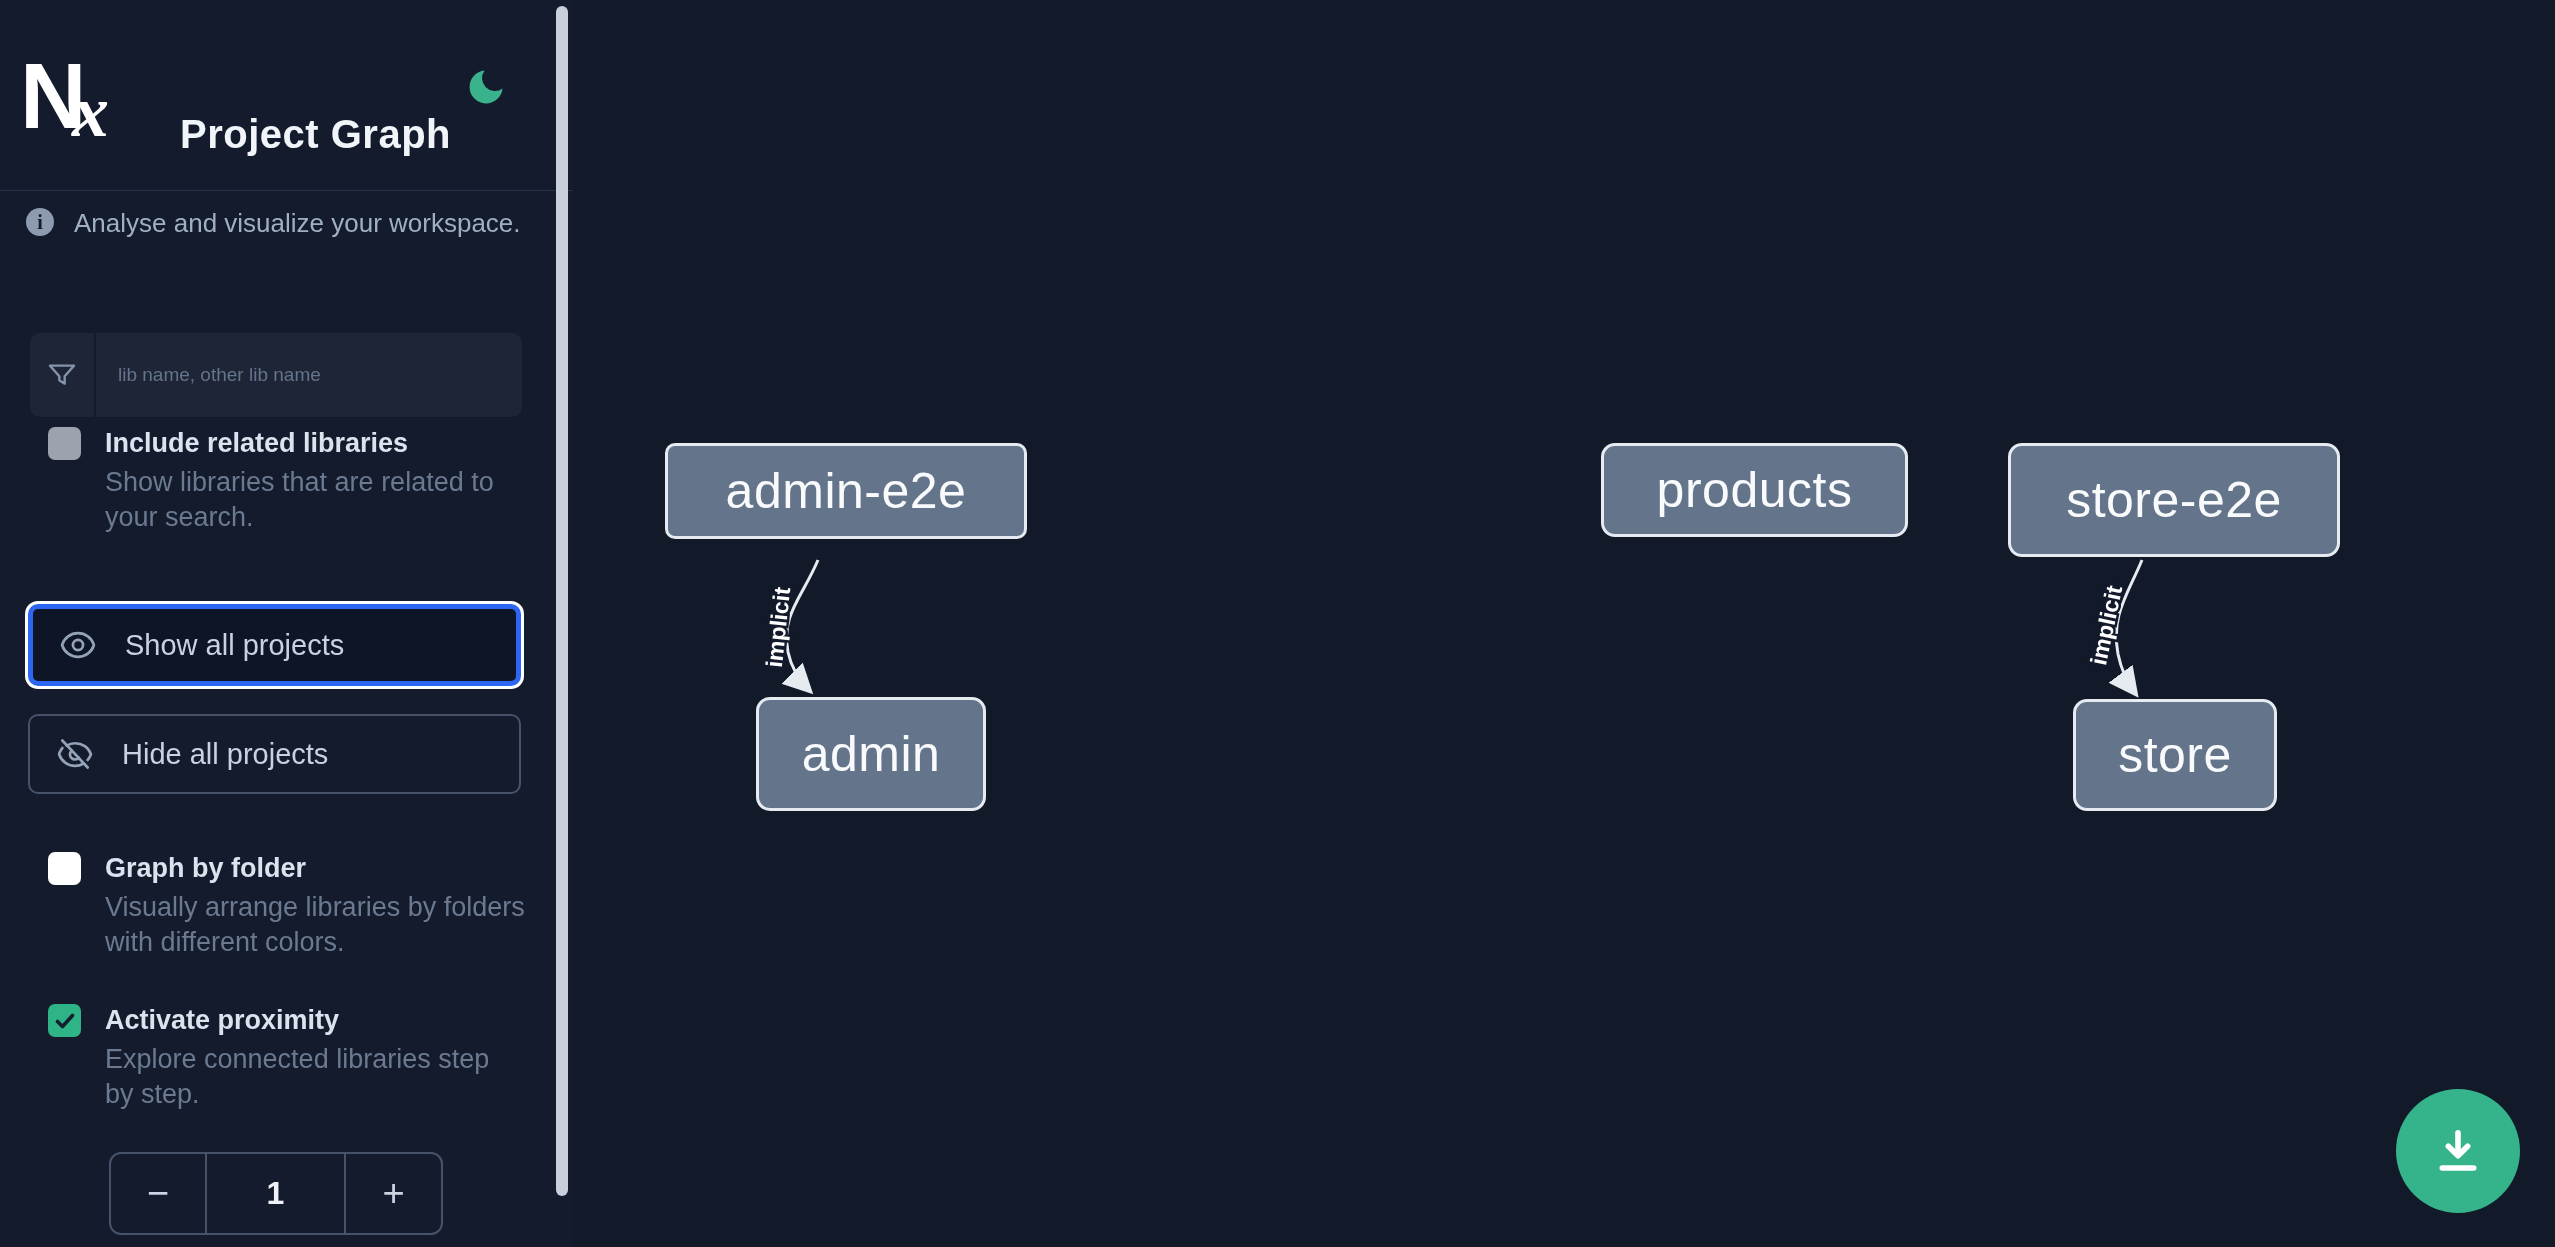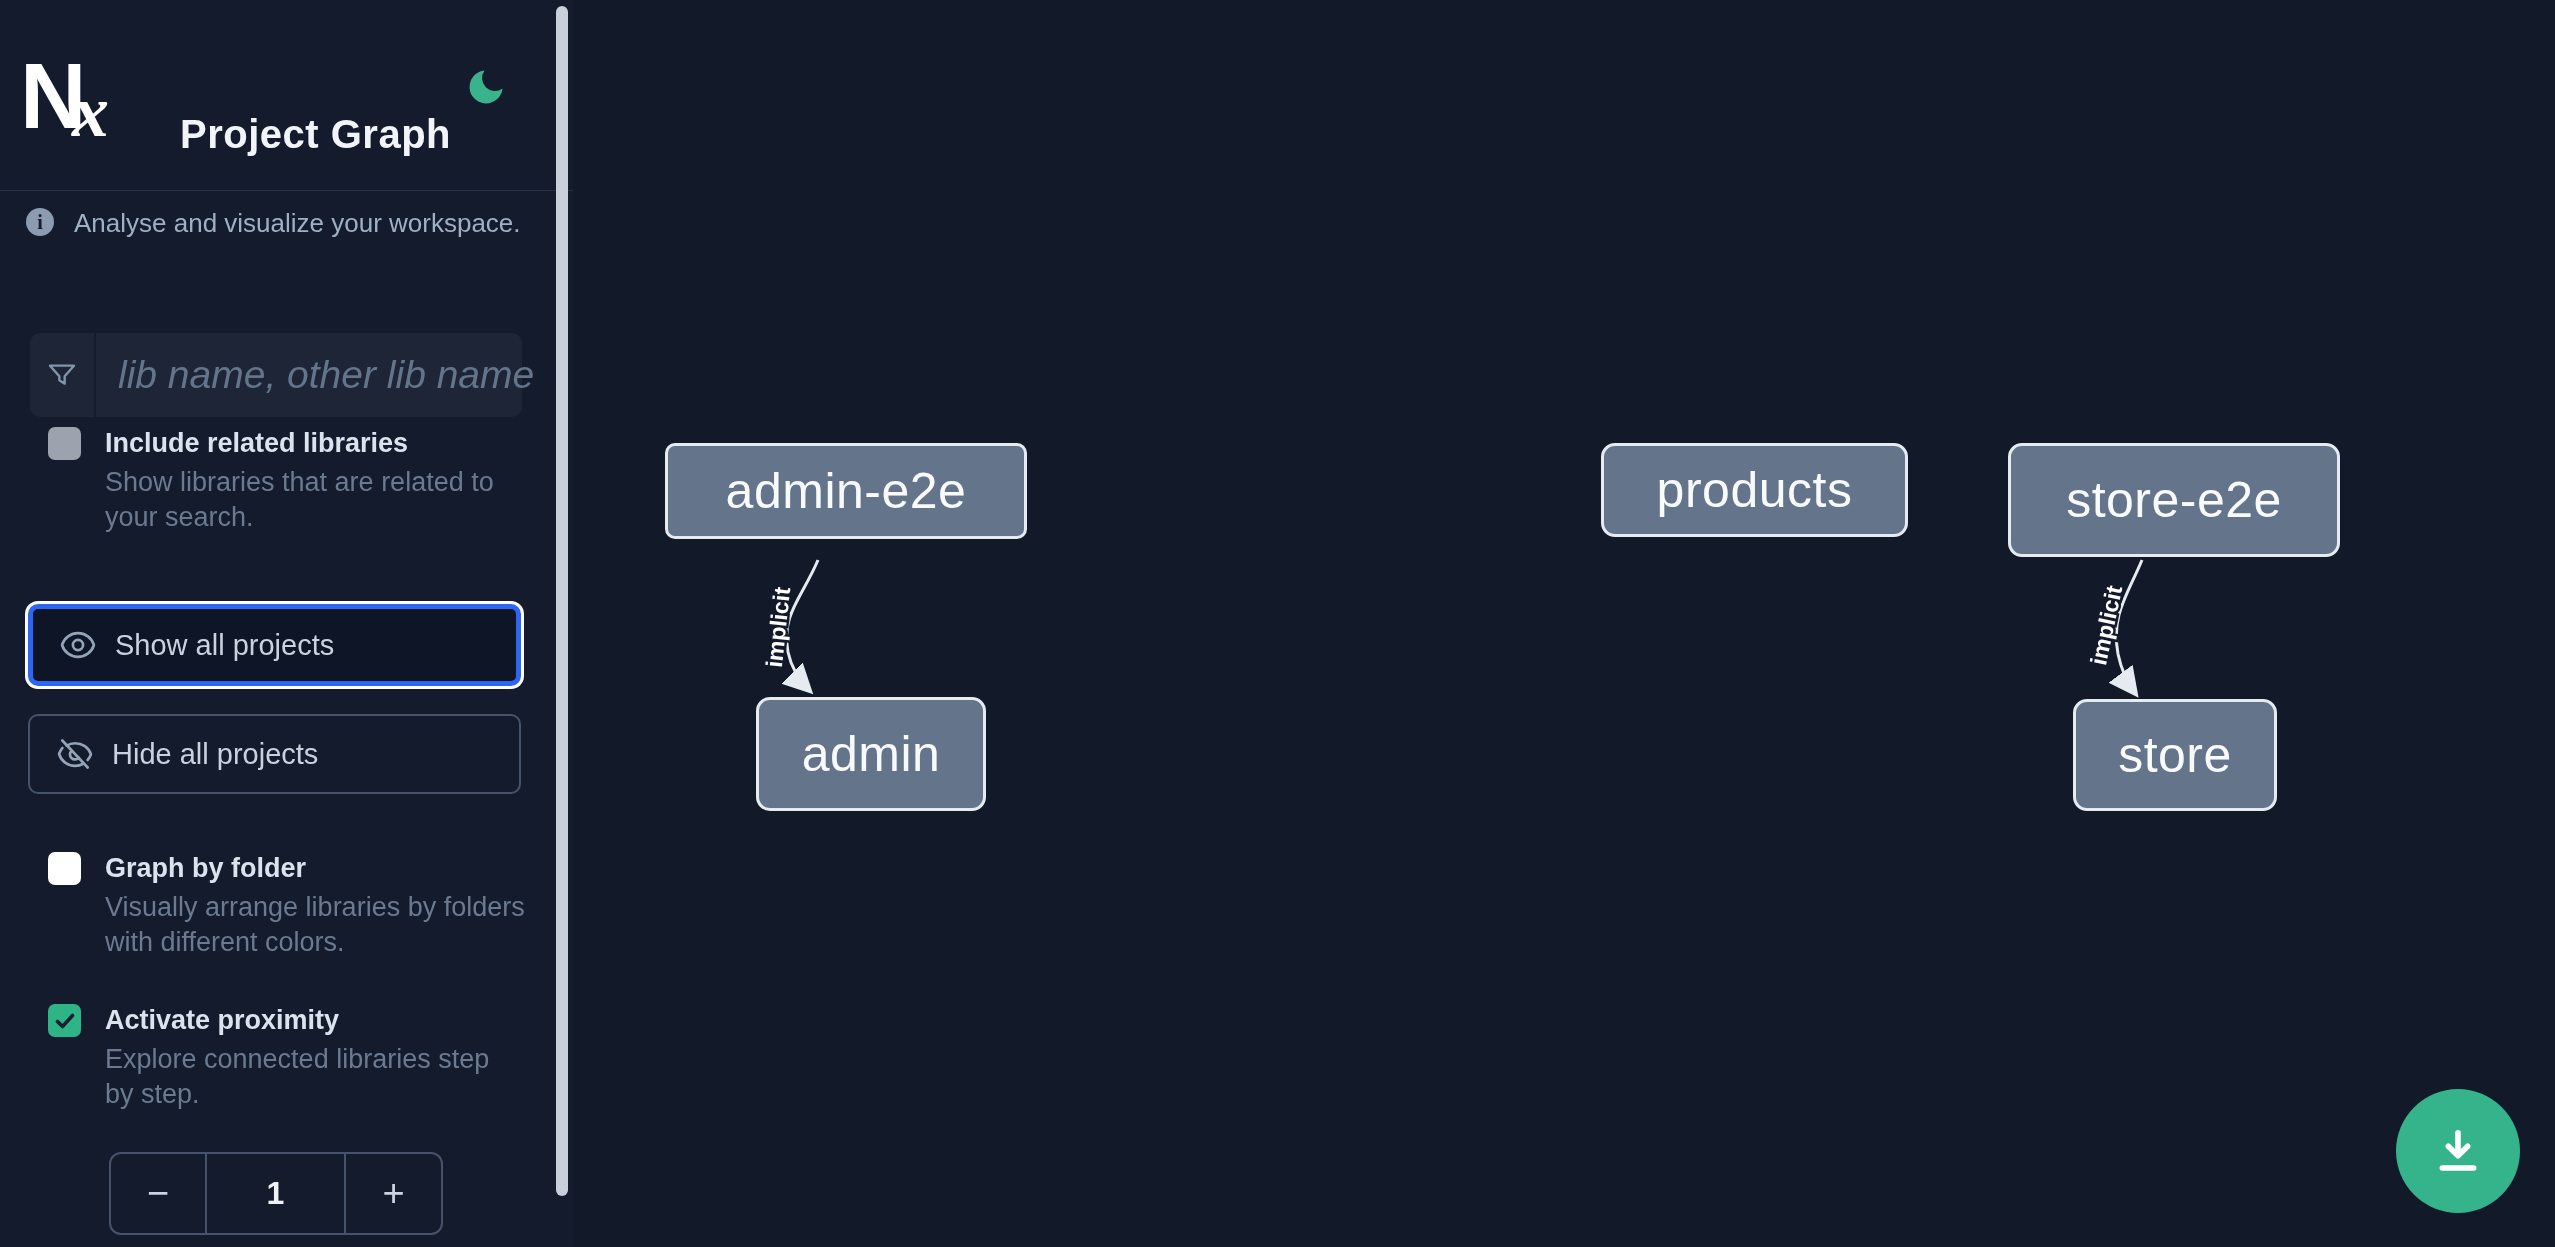--- a/index.html
+++ b/index.html
@@ -13,34 +13,34 @@
   .app-title{position:absolute;left:180px;top:68px;font-size:40px;font-weight:600;color:#f1f5f9;letter-spacing:0.5px;margin-top:44px;}
   .theme-btn{position:absolute;left:460px;top:62px;width:52px;height:52px;background:none;border:none;cursor:pointer;padding:0;}
 
   .tagline-row{position:absolute;left:26px;top:206px;width:510px;display:flex;align-items:flex-start;gap:20px;}
   .info-icon{flex:0 0 auto;width:28px;height:28px;border-radius:50%;background:#8c9bb0;color:#141b2d;
              font-size:20px;font-weight:700;display:flex;align-items:center;justify-content:center;margin-top:2px;font-family:"Liberation Serif",serif;}
   .tagline{color:#9fb0c4;font-size:26px;line-height:34px;}
 
   .search-box{position:absolute;left:30px;top:333px;width:492px;height:84px;background:#1d2537;border-radius:10px;display:flex;align-items:stretch;}
   .search-icon-cell{flex:0 0 64px;display:flex;align-items:center;justify-content:center;border-right:2px solid #141b2d;}
-  .search-box input{flex:1;background:transparent;border:none;outline:none;color:#fef9c3;font-size:39px;padding:0 22px;font-family:"Liberation Sans",sans-serif;font-style:italic;}
+  .search-box input{flex:1;background:transparent;border:none;outline:none;color:#fef9c3;font-size:19px;padding:0 22px;font-family:"Liberation Sans",sans-serif;}
   .search-box input::placeholder{color:#64748b;}
 
   .opt{position:absolute;left:48px;width:500px;}
   .opt-row{display:flex;align-items:flex-start;gap:24px;}
   .cbx{flex:0 0 auto;width:33px;height:33px;border-radius:7px;margin-top:2px;cursor:pointer;}
   .cbx.gray{background:#9ca3af;}
   .cbx.white{background:#ffffff;}
   .cbx.green{background:#2eb486;display:flex;align-items:center;justify-content:center;}
   .opt-label{font-size:27px;font-weight:600;color:#dbe3ee;line-height:36px;cursor:pointer;}
   .opt-desc{font-size:27px;color:#6b7a90;line-height:35px;margin-top:4px;max-width:420px;}
   .opt-text{display:flex;flex-direction:column;}
 
-  .sb-btn{position:absolute;left:28px;width:493px;height:82px;border-radius:10px;display:flex;align-items:center;gap:18px;
+  .sb-btn{position:absolute;left:28px;width:493px;height:82px;border-radius:10px;display:flex;align-items:center;gap:28px;
           background:transparent;border:2px solid #47536b;color:#c9d3df;font-size:29px;font-weight:500;
           padding:0 0 0 26px;cursor:pointer;font-family:"Liberation Sans",sans-serif;box-sizing:border-box;}
   .sb-btn.focused{background:#0d1526;border:5px solid #2c66f2;box-shadow:0 0 0 3px #ffffff;}
   .sb-btn .ico{display:flex;align-items:center;}
 
   .stepper{position:absolute;left:109px;top:1152px;width:334px;height:83px;display:flex;
            border:2px solid #47536b;border-radius:12px;box-sizing:border-box;overflow:hidden;}
   .stepper .cell{display:flex;align-items:center;justify-content:center;background:transparent;border:none;
                  color:#cbd5e1;font-size:38px;font-family:"Liberation Sans",sans-serif;cursor:pointer;}
   .stepper .dec{flex:0 0 96px;border-right:2px solid #47536b;}

